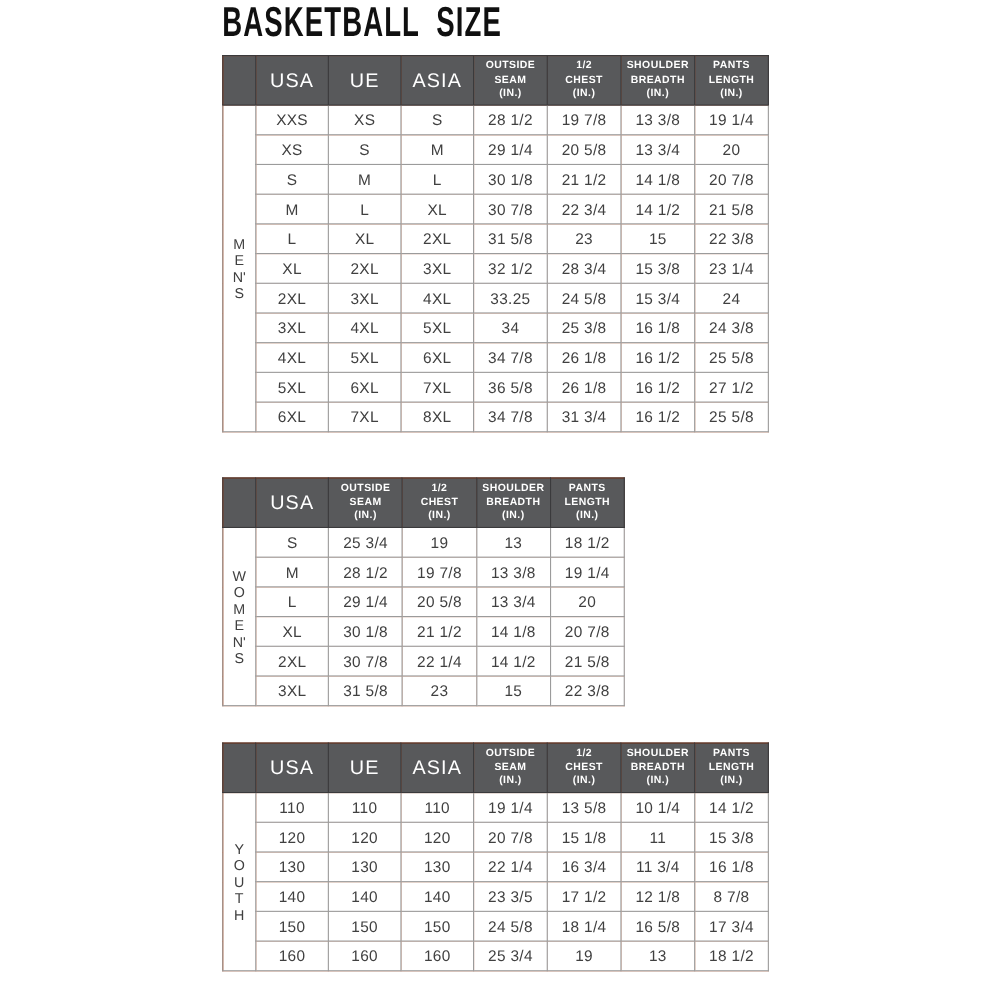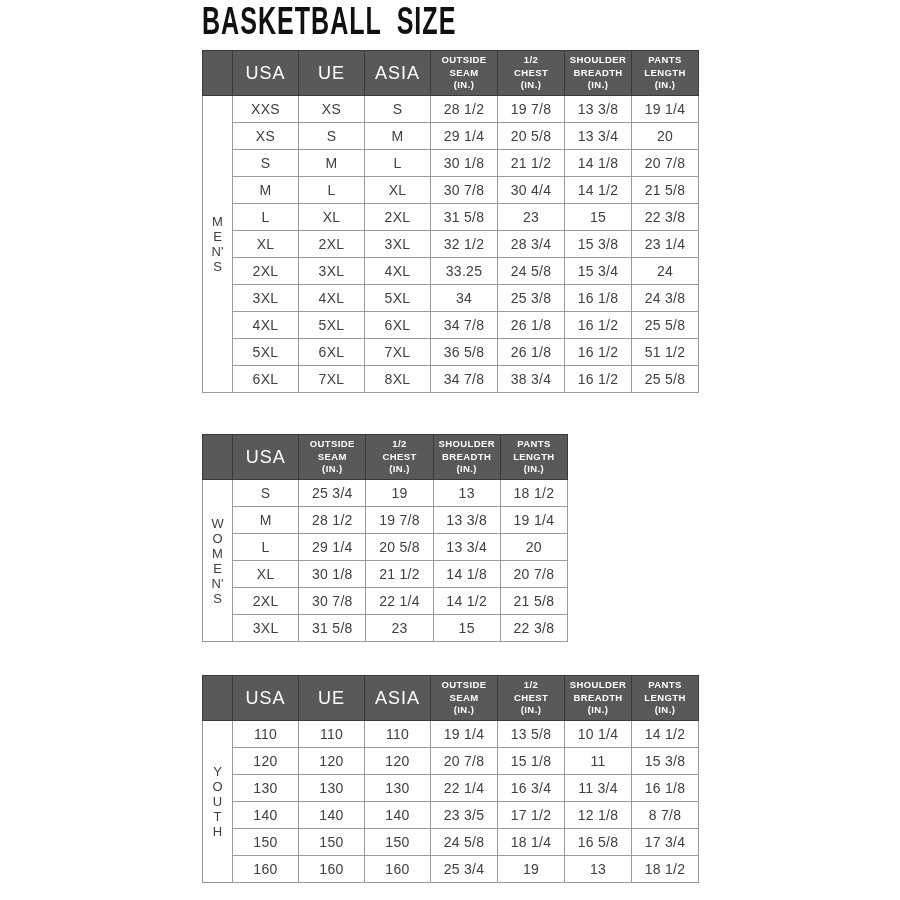--- a/index.html
+++ b/index.html
@@ -149,21 +149,21 @@
           <td>30 1/8</td>
           <td>21 1/2</td>
           <td>14 1/8</td>
           <td>20 7/8</td>
         </tr>
         <tr>
           <td>M</td>
           <td>L</td>
           <td>XL</td>
           <td>30 7/8</td>
-          <td>30 4/4</td>
+          <td>22 3/4</td>
           <td>14 1/2</td>
           <td>21 5/8</td>
         </tr>
         <tr>
           <td>L</td>
           <td>XL</td>
           <td>2XL</td>
           <td>31 5/8</td>
           <td>23</td>
           <td>15</td>
@@ -205,28 +205,28 @@
           <td>16 1/2</td>
           <td>25 5/8</td>
         </tr>
         <tr>
           <td>5XL</td>
           <td>6XL</td>
           <td>7XL</td>
           <td>36 5/8</td>
           <td>26 1/8</td>
           <td>16 1/2</td>
-          <td>51 1/2</td>
+          <td>27 1/2</td>
         </tr>
         <tr>
           <td>6XL</td>
           <td>7XL</td>
           <td>8XL</td>
           <td>34 7/8</td>
-          <td>38 3/4</td>
+          <td>31 3/4</td>
           <td>16 1/2</td>
           <td>25 5/8</td>
         </tr>
       </tbody>
     </table>
   <table class="size-table" id="table-womens">
       <colgroup>
         <col class="col-label">
         <col class="col-large">
         <col class="col-small">

